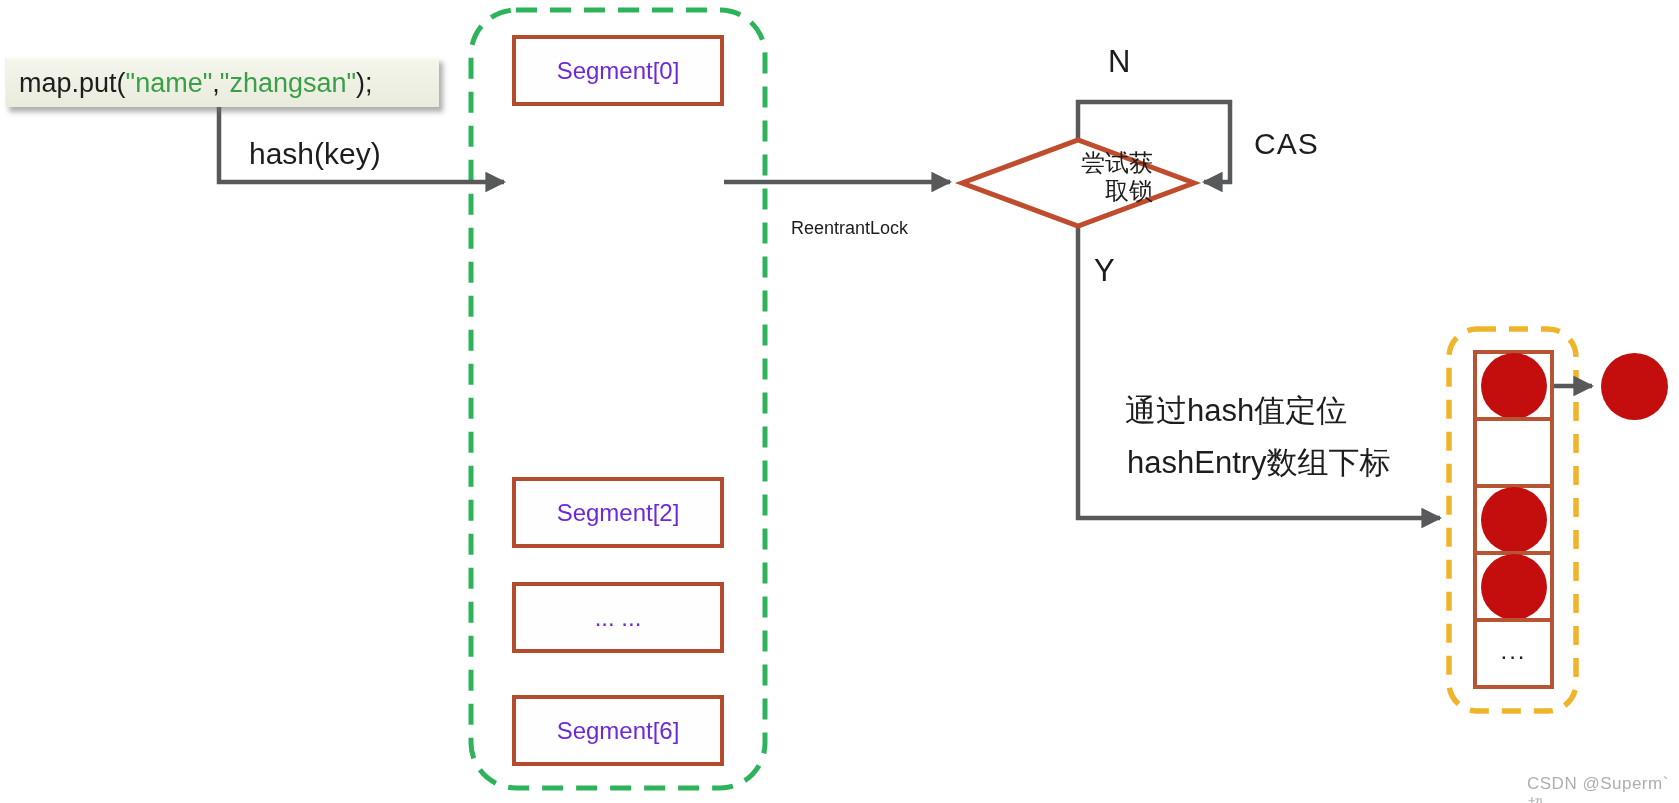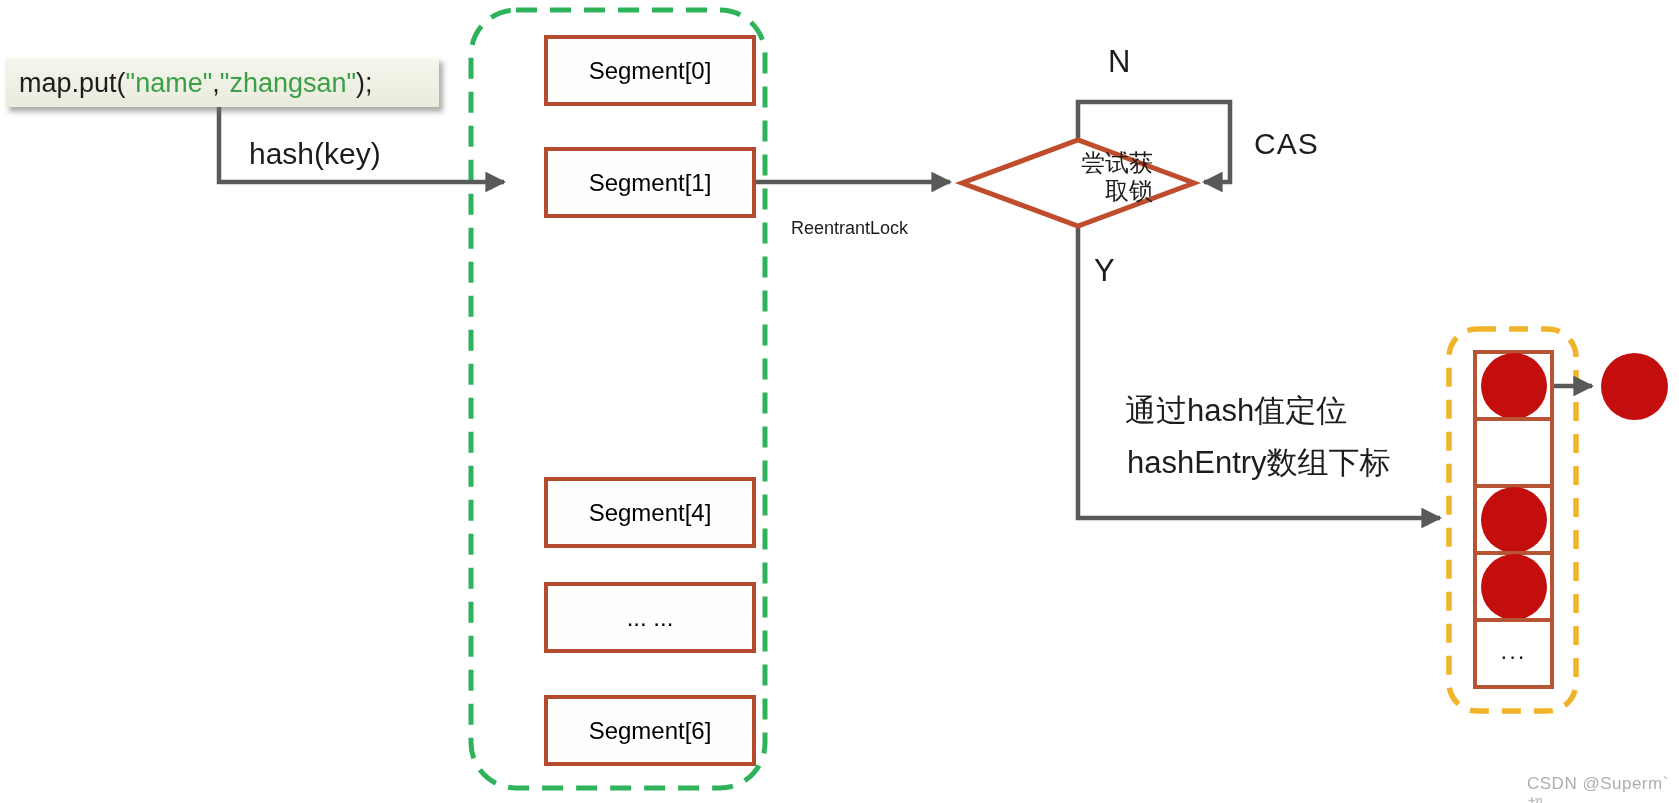--- a/index.html
+++ b/index.html
@@ -25,24 +25,24 @@
   .lbl-hashkey{left:249px;top:137px;font-size:30px;}
   .lbl-reentrant{left:791px;top:218px;font-size:18px;}
   .lbl-n{left:1108px;top:44px;font-size:31px;}
   .lbl-cas{left:1254px;top:109px;font-size:30px;letter-spacing:1px;margin-top:18px;}
   .lbl-y{left:1094px;top:253px;font-size:31px;}
   .lbl-locate1{left:1125px;top:390px;font-size:31px;}
   .lbl-locate2{left:1127px;top:442px;font-size:31px;}
 
   
   .segment{
-    left:544px;width:212px;height:71px;background:#fefefe;
+    left:512px;width:212px;height:71px;background:#fefefe;
     border:4px solid #b44b2c;box-sizing:border-box;
     display:flex;align-items:center;justify-content:center;
-    font-size:24px;color:#000000;
+    font-size:24px;color:#6d28d9;
   }
 
   
   .diamond-text{
     left:1003px;top:149px;width:150px;text-align:right;
     font-size:24px;line-height:28px;color:#1d1d1d;
   }
 
   
   .cell{
@@ -94,22 +94,21 @@
 
   <div class="abs lbl lbl-hashkey">hash(key)</div>
   <div class="abs lbl lbl-reentrant">ReentrantLock</div>
   <div class="abs lbl lbl-n">N</div>
   <div class="abs lbl lbl-cas">CAS</div>
   <div class="abs lbl lbl-y">Y</div>
   <div class="abs lbl lbl-locate2">hashEntry数组下标</div>
   <div class="abs lbl lbl-locate1">通过hash值定位</div>
 
   <div class="abs segment" style="top:35px">Segment[0]</div>
-  <div class="abs segment" style="top:147px">Segment[1]</div>
-  <div class="abs segment" style="top:477px">Segment[4]</div>
+  <div class="abs segment" style="top:477px">Segment[2]</div>
   <div class="abs segment" style="top:582px">... ...</div>
   <div class="abs segment" style="top:695px">Segment[6]</div>
 
   <div class="abs diamond-text">
     <div>尝试获</div>
     <div>取锁</div>
   </div>
 
   <div class="abs cell cell-1">
     <div class="node-circle"></div>

